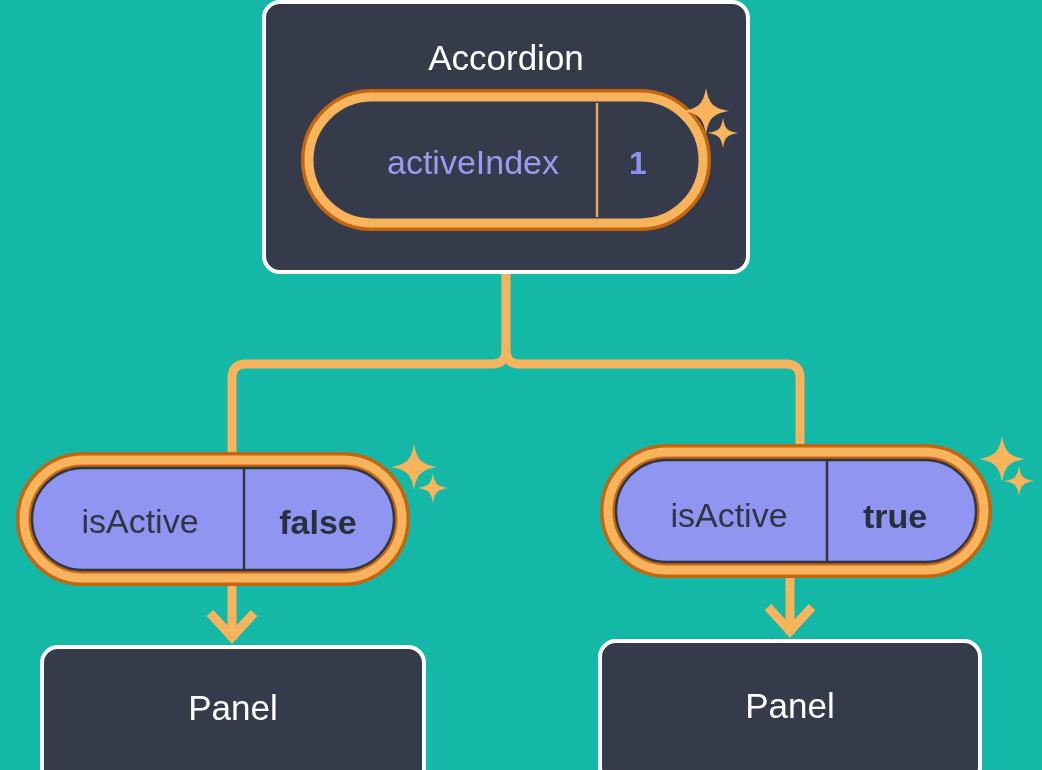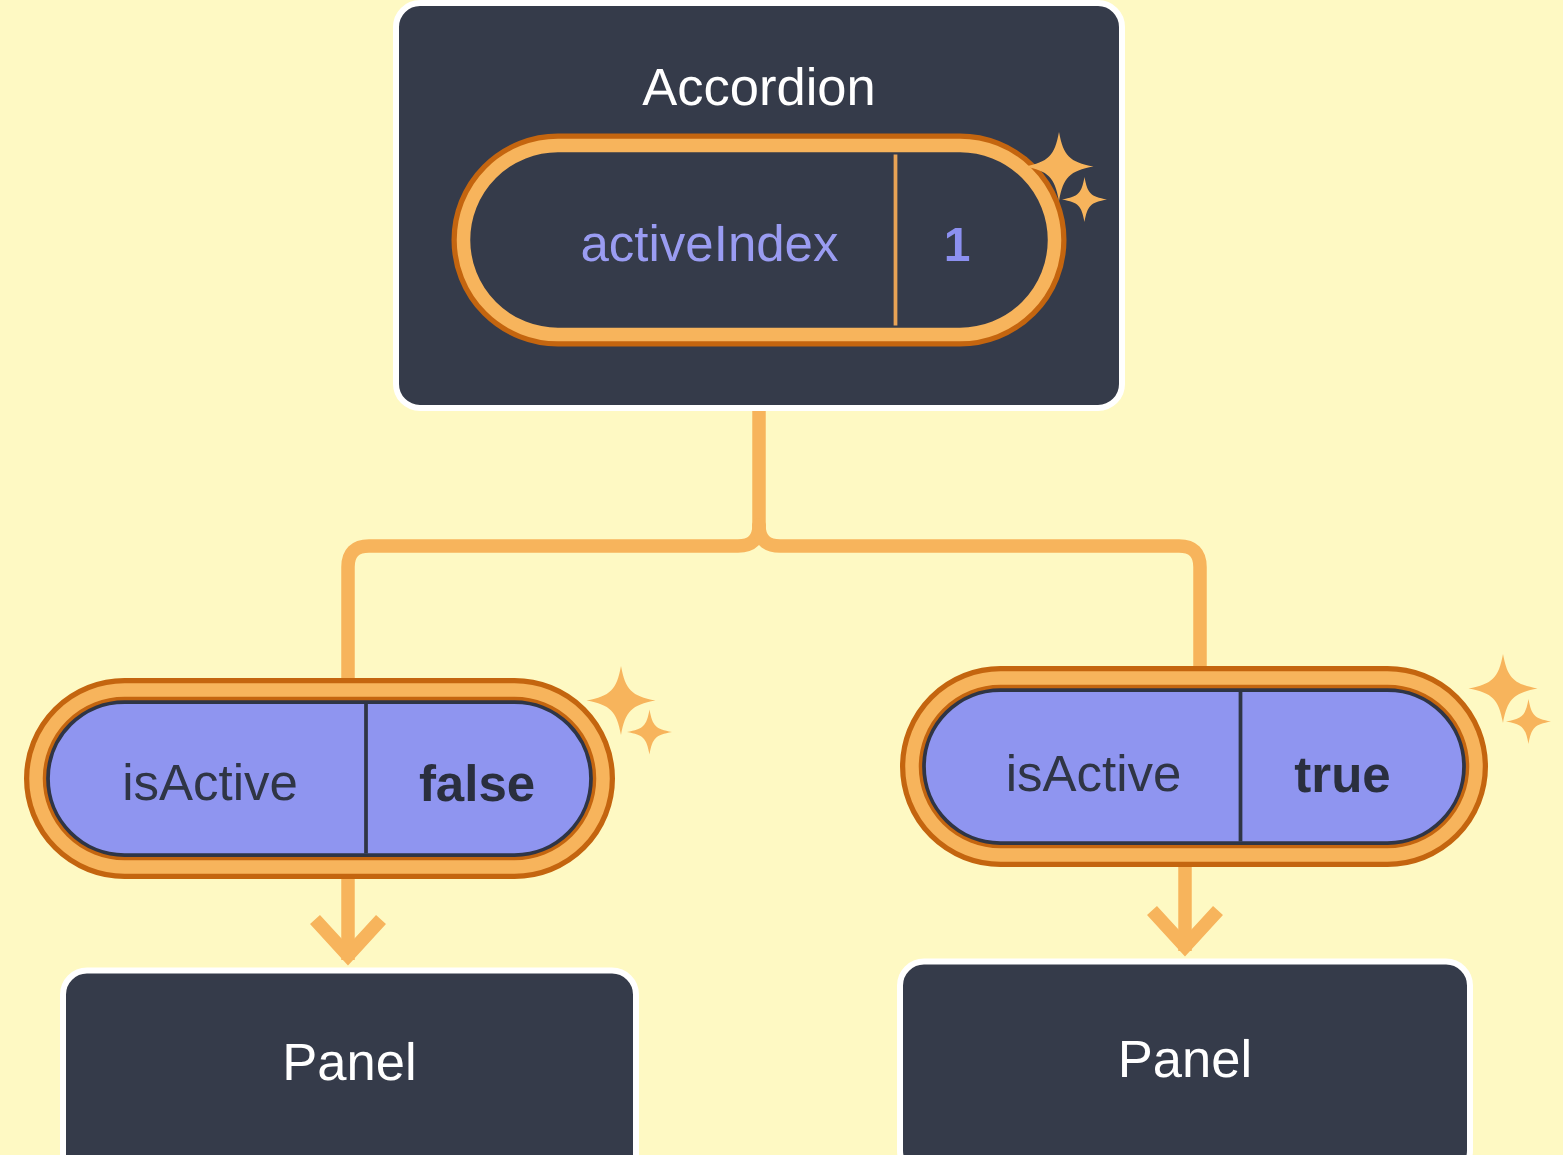--- a/index.html
+++ b/index.html
@@ -10,21 +10,21 @@
   body {
     width: 1042px;
     height: 770px;
     overflow: hidden;
     font-family: "Liberation Sans", sans-serif;
   }
   #diagram-root {
     position: relative;
     width: 1042px;
     height: 770px;
-    background: #fef9c3;
+    background: #14b8a6;
   }
   svg.layer {
     position: absolute;
     left: 0;
     top: 0;
     width: 1042px;
     height: 770px;
     display: block;
   }
   .node-label {

